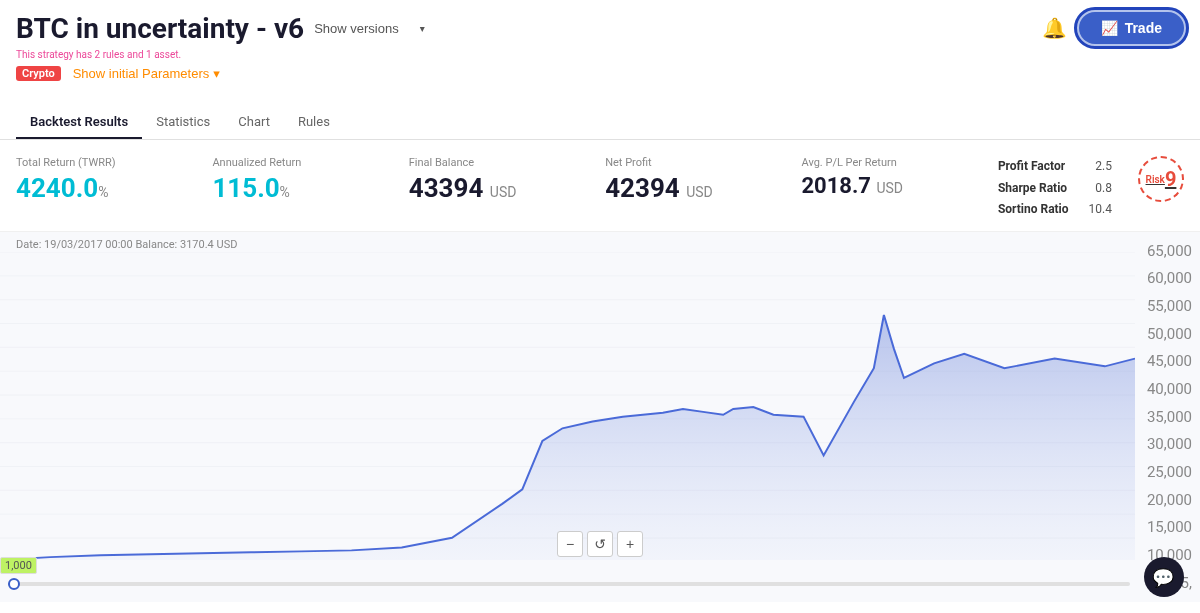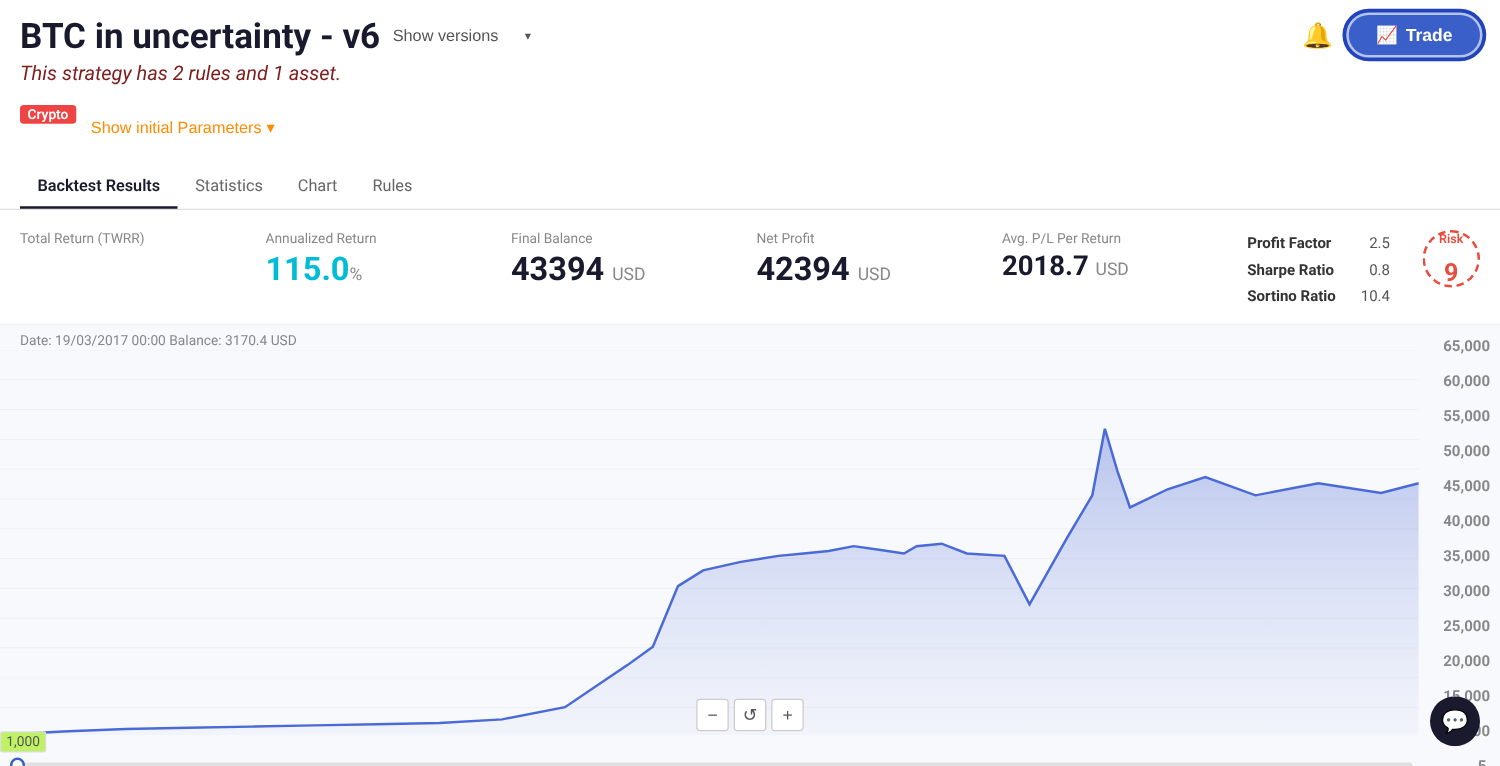--- a/index.html
+++ b/index.html
@@ -4,23 +4,23 @@
   <style>
     * { box-sizing: border-box; margin: 0; padding: 0; }
     body { font-family: -apple-system, BlinkMacSystemFont, 'Segoe UI', Roboto, sans-serif; background: #fff; color: #333; font-size: 14px; overflow: hidden; }
 
     .header { padding: 12px 16px 6px; display: flex; align-items: flex-start; justify-content: space-between; }
     .header-left {}
     .title-row { display: flex; align-items: center; gap: 10px; }
     .title { font-size: 28px; font-weight: 700; color: #1a1a2e; }
     .show-versions-btn { display: flex; align-items: center; gap: 21px; color: #555; font-size: 13px; cursor: pointer; background: none; border: none; }
     .show-versions-btn .chevron { font-size: 10px; }
-    .subtitle { font-size: 16px; color: #7f1d1d; margin-top: 4px; font-style: italic; }
+    .subtitle { font-size: 10px; color: #ec4899; margin-top: 4px; }
     .crypto-badge { display: inline-block; background: #ef4444; color: white; font-size: 11px; font-weight: 600; border-radius: 3px; padding: 1px 6px; margin-right: 6px; }
-    .params-btn { display: inline-flex; align-items: center; gap: 4px; color: #ff8c00; font-size: 13px; cursor: pointer; background: none; border: none; margin-top: 20px; }
+    .params-btn { display: inline-flex; align-items: center; gap: 4px; color: #ff8c00; font-size: 13px; cursor: pointer; background: none; border: none; }
 
     .header-right { display: flex; align-items: center; gap: 12px; }
     .notification-icon { color: #e74c3c; font-size: 20px; cursor: pointer; }
     .trade-btn {
       background: #3a5fc8;
       color: white;
       border: none;
       border-radius: 22px;
       padding: 8px 22px;
       font-size: 14px;
@@ -43,28 +43,28 @@
     .metric-label { font-size: 11px; color: #888; margin-bottom: 4px; }
     .metric-value { font-size: 26px; font-weight: 700; color: #1a1a2e; }
     .metric-value.teal { color: #00bcd4; }
     .metric-unit { font-size: 14px; font-weight: 400; color: #888; }
 
     .ratios-col { text-align: right; padding-right: 16px; }
     .ratio-row { display: flex; justify-content: space-between; gap: 20px; font-size: 12px; color: #555; line-height: 1.8; }
     .ratio-label { font-weight: 700; color: #333; text-align: center; }
     .ratio-value { color: #555; }
 
-    .risk-badge { width: 46px; height: 46px; border-radius: 50%; border: 2px dashed #e74c3c; display: flex; flex-direction: column; align-items: center; justify-content: space-between; margin-left: 10px; }
+    .risk-badge { width: 46px; height: 46px; border-radius: 50%; border: 2px dashed #e74c3c; display: flex; align-items: center; justify-content: center; margin-left: 10px; text-decoration: underline; }
     .risk-label { font-size: 10px; color: #e74c3c; font-weight: 600; }
     .risk-value { font-size: 20px; color: #e74c3c; font-weight: 700; line-height: 1; }
 
     .chart-area { position: relative; height: 370px; background: #f8f9fc; margin: 0; overflow: hidden; }
     .date-label { position: absolute; top: 6px; left: 16px; font-size: 11px; color: #888; }
     .y-axis { position: absolute; right: 0; top: 0; bottom: 0; width: 65px; display: flex; flex-direction: column; justify-content: space-between; padding: 10px 8px; }
-    .y-label { font-size: 12px; color: #888; text-align: right; font-weight: bold; }
+    .y-label { font-size: 15px; color: #888; text-align: right; }
     .chart-svg-container { position: absolute; left: 0; right: 65px; top: 20px; bottom: 40px; }
     .zoom-controls { position: absolute; bottom: 45px; left: 50%; transform: translateX(-50%); display: flex; gap: 4px; }
     .zoom-btn { width: 26px; height: 26px; border: 1px solid #ccc; background: white; border-radius: 3px; display: flex; align-items: center; justify-content: center; cursor: pointer; font-size: 14px; color: #555; }
     .range-slider { position: absolute; bottom: 8px; left: 8px; right: 70px; height: 20px; display: flex; align-items: center; }
     .slider-track { width: 100%; height: 4px; background: #e0e0e0; border-radius: 2px; position: relative; }
     .slider-thumb { width: 12px; height: 12px; background: white; border: 2px solid #3a5fc8; border-radius: 50%; position: absolute; left: 0; top: 50%; transform: translateY(-50%); }
     .slider-value { position: absolute; left: -10px; bottom: 14px; font-size: 11px; color: #555; background: #bef264; border: 1px solid #ddd; padding: 1px 4px; border-radius: 2px; }
     .chat-icon { position: fixed; bottom: 16px; right: 16px; width: 40px; height: 40px; background: #1a1a2e; border-radius: 50%; display: flex; align-items: center; justify-content: center; color: white; font-size: 18px; cursor: pointer; }
     .badge-row { display: flex; align-items: center; padding: 6px 16px; gap: 6px; }
   </style>
@@ -101,20 +101,23 @@
 <div class="tabs-row">
   <div class="tab active">Backtest Results</div>
   <div class="tab">Statistics</div>
   <div class="tab">Chart</div>
   <div class="tab">Rules</div>
 </div>
 
 <div class="metrics-row">
   <div class="metric">
     <div class="metric-label">Total Return (TWRR)</div>
+    <div class="metric-value teal">
+      <span>4240.0</span><span class="metric-unit">%</span>
+    </div>
   </div>
   <div class="metric">
     <div class="metric-label">Annualized Return</div>
     <div class="metric-value teal">
       <span>115.0</span><span class="metric-unit">%</span>
     </div>
   </div>
   <div class="metric">
     <div class="metric-label">Final Balance</div>
     <div class="metric-value">

